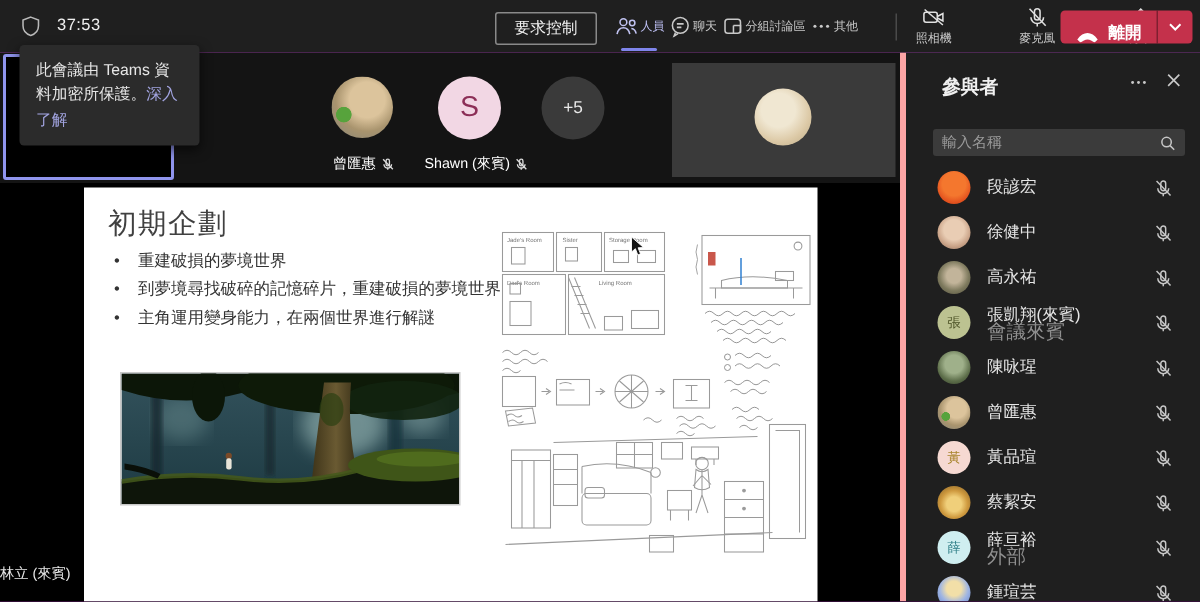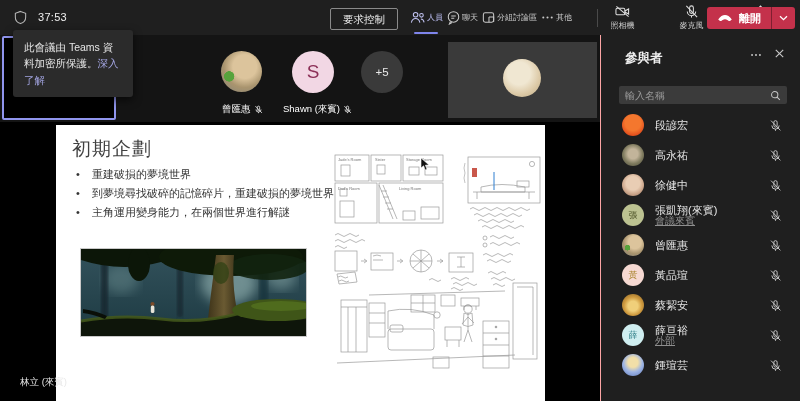--- a/index.html
+++ b/index.html
@@ -18,21 +18,21 @@
   .tab.wide{ width:46px; } .tab.wider{ width:58px; }
   .tab .tlabel{ font-size:8px; color:#c9c9c9; white-space:nowrap; }
   .tab.active .tlabel{ color:#bcbef2; }
   .tab.active::after{ content:""; position:absolute; left:6px; right:6px; bottom:1px; height:2px; background:#7f85eb; border-radius:1px; }
   .vdiv{ position:absolute; left:597px; top:9px; height:18px; width:1px; background:#4a4a4a; }
   .devices{ position:absolute; left:606px; top:0; height:35px; display:flex;gap:36px; }
   .dev{ width:33px; height:35px; display:flex; flex-direction:column; align-items:center; justify-content:center; gap:1px; }
   .dev .tlabel{ font-size:8px; color:#c9c9c9; white-space:nowrap; }
   .leave{ position:absolute; right:5px; top:7px; height:22px; display:flex; align-items:stretch;
     background:#c4314b; border-radius:3px; overflow:hidden; }
-  .leave-main{ display:flex; align-items:center; gap:6px; padding:0 10px; }
+  .leave-main{ display:flex; align-items:flex-end; gap:6px; padding:0 10px; }
   .leave-label{ font-size:11px; font-weight:bold; color:#fff; }
   .leave-sep{ width:1px; background:rgba(0,0,0,.35); }
   .leave-chev{ display:flex; align-items:center; padding:0 7px; }
 
   
   .filmstrip{ position:absolute; left:0; top:35px; width:600px; height:87px; background:#141414; }
   .tile-sel{ position:absolute; left:2px; top:1px; width:114px; height:84px; background:#000;
     border:2px solid #9095ee; border-radius:2px; }
   .av-big{ position:absolute; left:221px; top:16px; width:41px; height:41px; border-radius:50%;
     background: radial-gradient(circle at 20% 62%, #57a33c 0 12%, rgba(0,0,0,0) 13%),
@@ -55,39 +55,39 @@
   
   .stage{ position:absolute; left:0; top:122px; width:600px; height:279px; background:#000; }
   .slide{ position:absolute; left:56px; top:3px; width:489px; height:287px; background:#fff; color:#3d3d3d; }
   .slide-title{ position:absolute; left:16px; top:11px; font-size:19px; letter-spacing:1px; color:#404040; }
   .bullets{ position:absolute; left:20px; top:42px; width:262px; }
   .bullet{ display:flex; gap:10px; font-size:11px; line-height:15px; margin-bottom:4px; color:#333; }
   .bullet .dot{ flex:none; width:6px; padding-top:0; }
   .forest{ position:absolute; left:24px; top:123px; width:227px; height:89px; border:1px solid #c9c9c9; }
   .sketch{ position:absolute; left:277px; top:18px; }
   .cursor{ position:absolute; left:364px; top:33px; }
-  .presenter{ position:absolute; left:20px; top:254px; font-size:9.5px; color:#e8e8e8; }
+  .presenter{ position:absolute; left:0; top:254px; font-size:9.5px; color:#e8e8e8; }
 
   
-  .sidebar{ position:absolute; left:600px; top:35px; width:200px; height:366px; background:#1f1f1f; border-left:1px solid #fca5a5; }
+  .sidebar{ position:absolute; left:600px; top:35px; width:200px; height:366px; background:#1f1f1f; border-left:4px solid #fca5a5; }
   .sb-head{ position:absolute; left:0; top:0; width:100%; height:40px; }
   .sb-title{ position:absolute; left:24px; top:15px; font-size:12.5px; font-weight:bold; color:#f0f0f0; }
   .sb-more{ position:absolute; left:148px; top:13px; color:#c8c8c8; font-size:12px; letter-spacing:1px; }
   .sb-close{ position:absolute; left:172px; top:12px; }
   .search{ position:absolute; left:18px; top:51px; width:168px; height:18px; background:#3b3b3b; border-radius:2px;
     display:flex; align-items:center; padding:0 6px; }
   .search input{ flex:1; background:transparent; border:none; outline:none; color:#ddd; font-size:10px; font-family:"Liberation Sans",sans-serif; min-width:0; }
   .search input::placeholder{ color:#9a9a9a; }
   .plist{ position:absolute; left:0; top:75px; width:100%; height:291px; overflow:hidden; }
   .prow{ display:flex; align-items:center; height:30px; padding:0 18px 0 21px; }
   .pav{ flex:none; width:22px; height:22px; border-radius:50%; margin-right:11px;
     display:flex; align-items:center; justify-content:center; font-size:9px; }
   .pcol{ flex:1; display:flex; flex-direction:column; justify-content:center; min-width:0; }
   .pname{ font-size:11px; color:#e6e6e6; line-height:12px; white-space:nowrap; }
-  .psub{ font-size:10px; color:#8f8f8f; line-height:10px;text-decoration:underline; }
+  .psub{ font-size:13px; color:#8f8f8f; line-height:10px; }
   .pmic{ flex:none; }
   svg{ display:block; }
 </style>
 </head>
 <body>
 
 <div class="screen">
 
   <div class="topbar">
     <span class="shield">
@@ -438,37 +438,37 @@
           <span class="pmic">
             <svg width="13" height="13" viewBox="0 0 16 16" fill="none" stroke="#c6c6c6" stroke-width="1.2">
               <path d="M6 4a2 2 0 0 1 4 0v4a2 2 0 0 1-4 0z"></path>
               <path d="M3.5 8a4.5 4.5 0 0 0 9 0"></path>
               <path d="M8 12.5V14.5"></path>
               <path d="M2.5 2l11.5 12"></path>
             </svg>
           </span>
         </div>
         <div class="prow">
+          <div class="pav" style="background: radial-gradient(circle at 50% 42%, rgb(233, 205, 180) 0px, rgb(233, 205, 180) 40%, rgb(202, 164, 137) 65%, rgb(138, 107, 87) 100%);"></div>
+          <div class="pcol">
+            <span class="pname">徐健中</span>
+          </div>
+          <span class="pmic">
+            <svg width="13" height="13" viewBox="0 0 16 16" fill="none" stroke="#c6c6c6" stroke-width="1.2">
+              <path d="M6 4a2 2 0 0 1 4 0v4a2 2 0 0 1-4 0z"></path>
+              <path d="M3.5 8a4.5 4.5 0 0 0 9 0"></path>
+              <path d="M8 12.5V14.5"></path>
+              <path d="M2.5 2l11.5 12"></path>
+            </svg>
+          </span>
+        </div>
+        <div class="prow">
           <div class="pav" style="background: radial-gradient(circle at 50% 45%, rgb(194, 180, 154) 0px, rgb(194, 180, 154) 30%, rgb(126, 122, 94) 60%, rgb(76, 74, 56) 100%);"></div>
           <div class="pcol">
             <span class="pname">高永祐</span>
-          </div>
-          <span class="pmic">
-            <svg width="13" height="13" viewBox="0 0 16 16" fill="none" stroke="#c6c6c6" stroke-width="1.2">
-              <path d="M6 4a2 2 0 0 1 4 0v4a2 2 0 0 1-4 0z"></path>
-              <path d="M3.5 8a4.5 4.5 0 0 0 9 0"></path>
-              <path d="M8 12.5V14.5"></path>
-              <path d="M2.5 2l11.5 12"></path>
-            </svg>
-          </span>
-        </div>
-        <div class="prow">
-          <div class="pav" style="background: radial-gradient(circle at 50% 42%, rgb(233, 205, 180) 0px, rgb(233, 205, 180) 40%, rgb(202, 164, 137) 65%, rgb(138, 107, 87) 100%);"></div>
-          <div class="pcol">
-            <span class="pname">徐健中</span>
           </div>
           <span class="pmic">
             <svg width="13" height="13" viewBox="0 0 16 16" fill="none" stroke="#c6c6c6" stroke-width="1.2">
               <path d="M6 4a2 2 0 0 1 4 0v4a2 2 0 0 1-4 0z"></path>
               <path d="M3.5 8a4.5 4.5 0 0 0 9 0"></path>
               <path d="M8 12.5V14.5"></path>
               <path d="M2.5 2l11.5 12"></path>
             </svg>
           </span>
         </div>
@@ -481,20 +481,34 @@
           <span class="pmic">
             <svg width="13" height="13" viewBox="0 0 16 16" fill="none" stroke="#c6c6c6" stroke-width="1.2">
               <path d="M6 4a2 2 0 0 1 4 0v4a2 2 0 0 1-4 0z"></path>
               <path d="M3.5 8a4.5 4.5 0 0 0 9 0"></path>
               <path d="M8 12.5V14.5"></path>
               <path d="M2.5 2l11.5 12"></path>
             </svg>
           </span>
         </div>
         <div class="prow">
+          <div class="pav" style="background: radial-gradient(circle at 50% 40%, rgb(159, 176, 138) 0px, rgb(159, 176, 138) 35%, rgb(93, 110, 74) 65%, rgb(47, 58, 38) 100%);"></div>
+          <div class="pcol">
+            <span class="pname">陳咏瑆</span>
+          </div>
+          <span class="pmic">
+            <svg width="13" height="13" viewBox="0 0 16 16" fill="none" stroke="#c6c6c6" stroke-width="1.2">
+              <path d="M6 4a2 2 0 0 1 4 0v4a2 2 0 0 1-4 0z"></path>
+              <path d="M3.5 8a4.5 4.5 0 0 0 9 0"></path>
+              <path d="M8 12.5V14.5"></path>
+              <path d="M2.5 2l11.5 12"></path>
+            </svg>
+          </span>
+        </div>
+        <div class="prow">
           <div class="pav" style="background: radial-gradient(circle at 25% 62%, rgb(87, 163, 60) 0px, rgb(87, 163, 60) 13%, rgba(0, 0, 0, 0) 14%), radial-gradient(circle at 58% 38%, rgb(220, 196, 156) 0px, rgb(220, 196, 156) 34%, rgb(169, 148, 110) 60%, rgb(131, 131, 123) 100%);"></div>
           <div class="pcol">
             <span class="pname">曾匯惠</span>
           </div>
           <span class="pmic">
             <svg width="13" height="13" viewBox="0 0 16 16" fill="none" stroke="#c6c6c6" stroke-width="1.2">
               <path d="M6 4a2 2 0 0 1 4 0v4a2 2 0 0 1-4 0z"></path>
               <path d="M3.5 8a4.5 4.5 0 0 0 9 0"></path>
               <path d="M8 12.5V14.5"></path>
               <path d="M2.5 2l11.5 12"></path>

